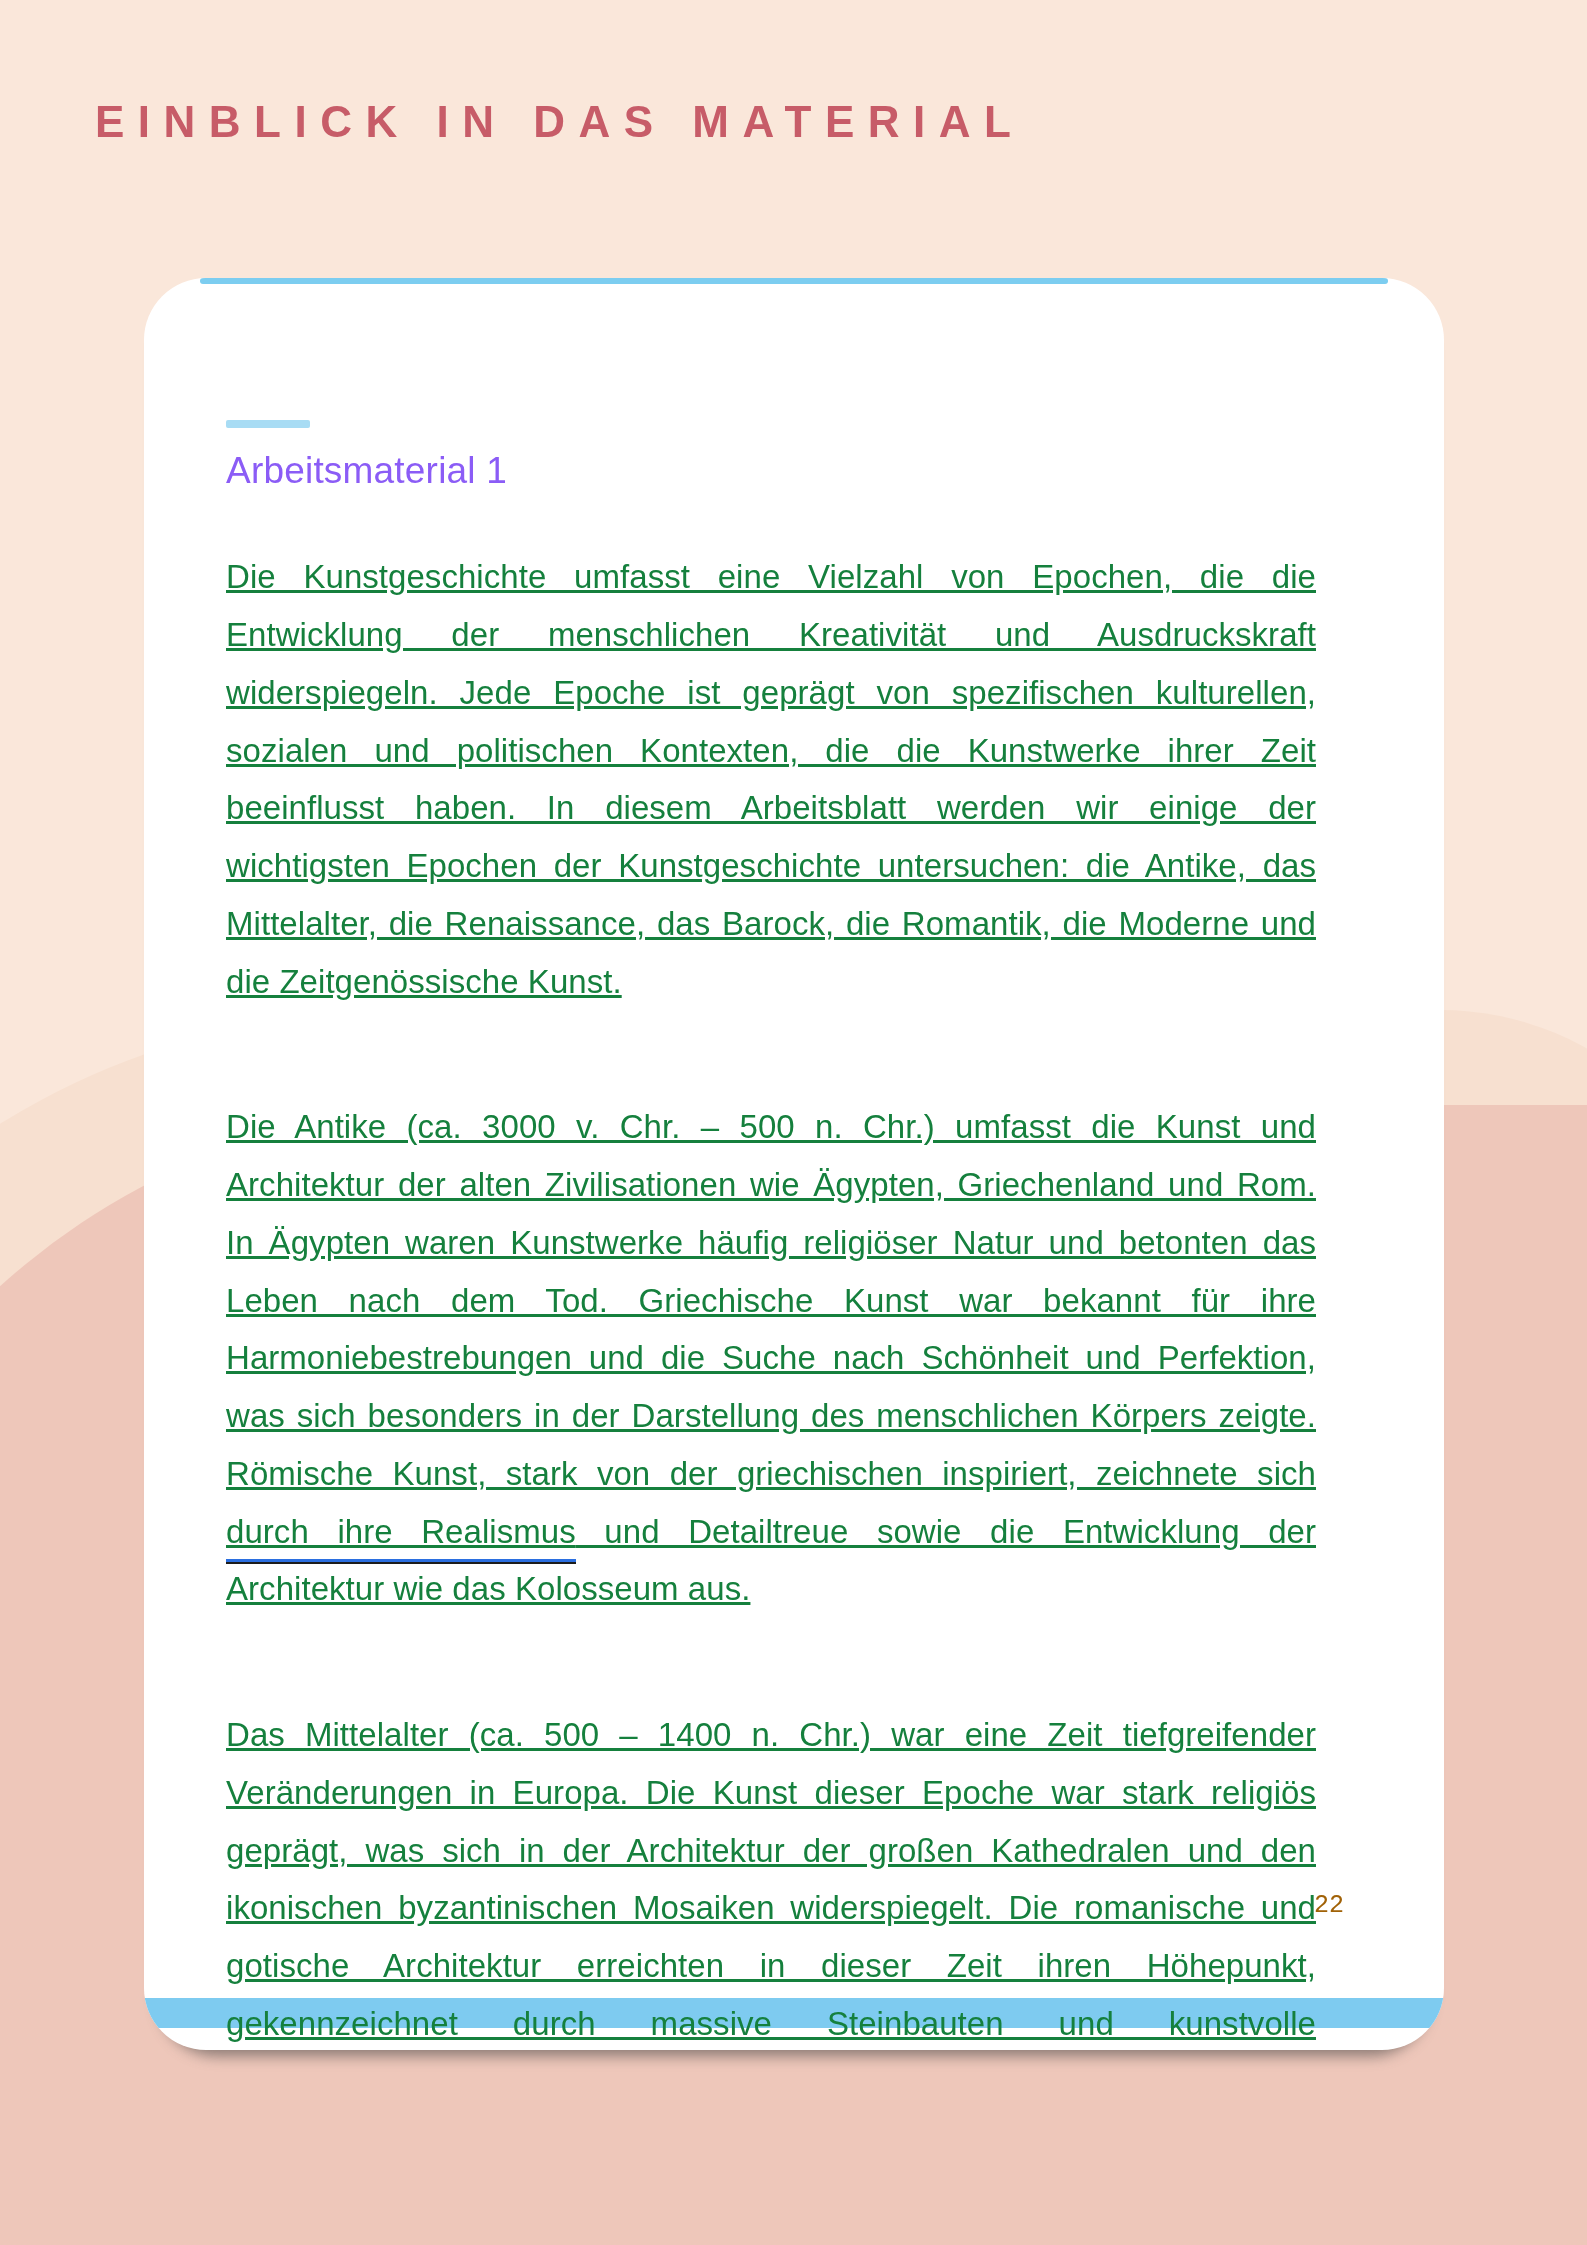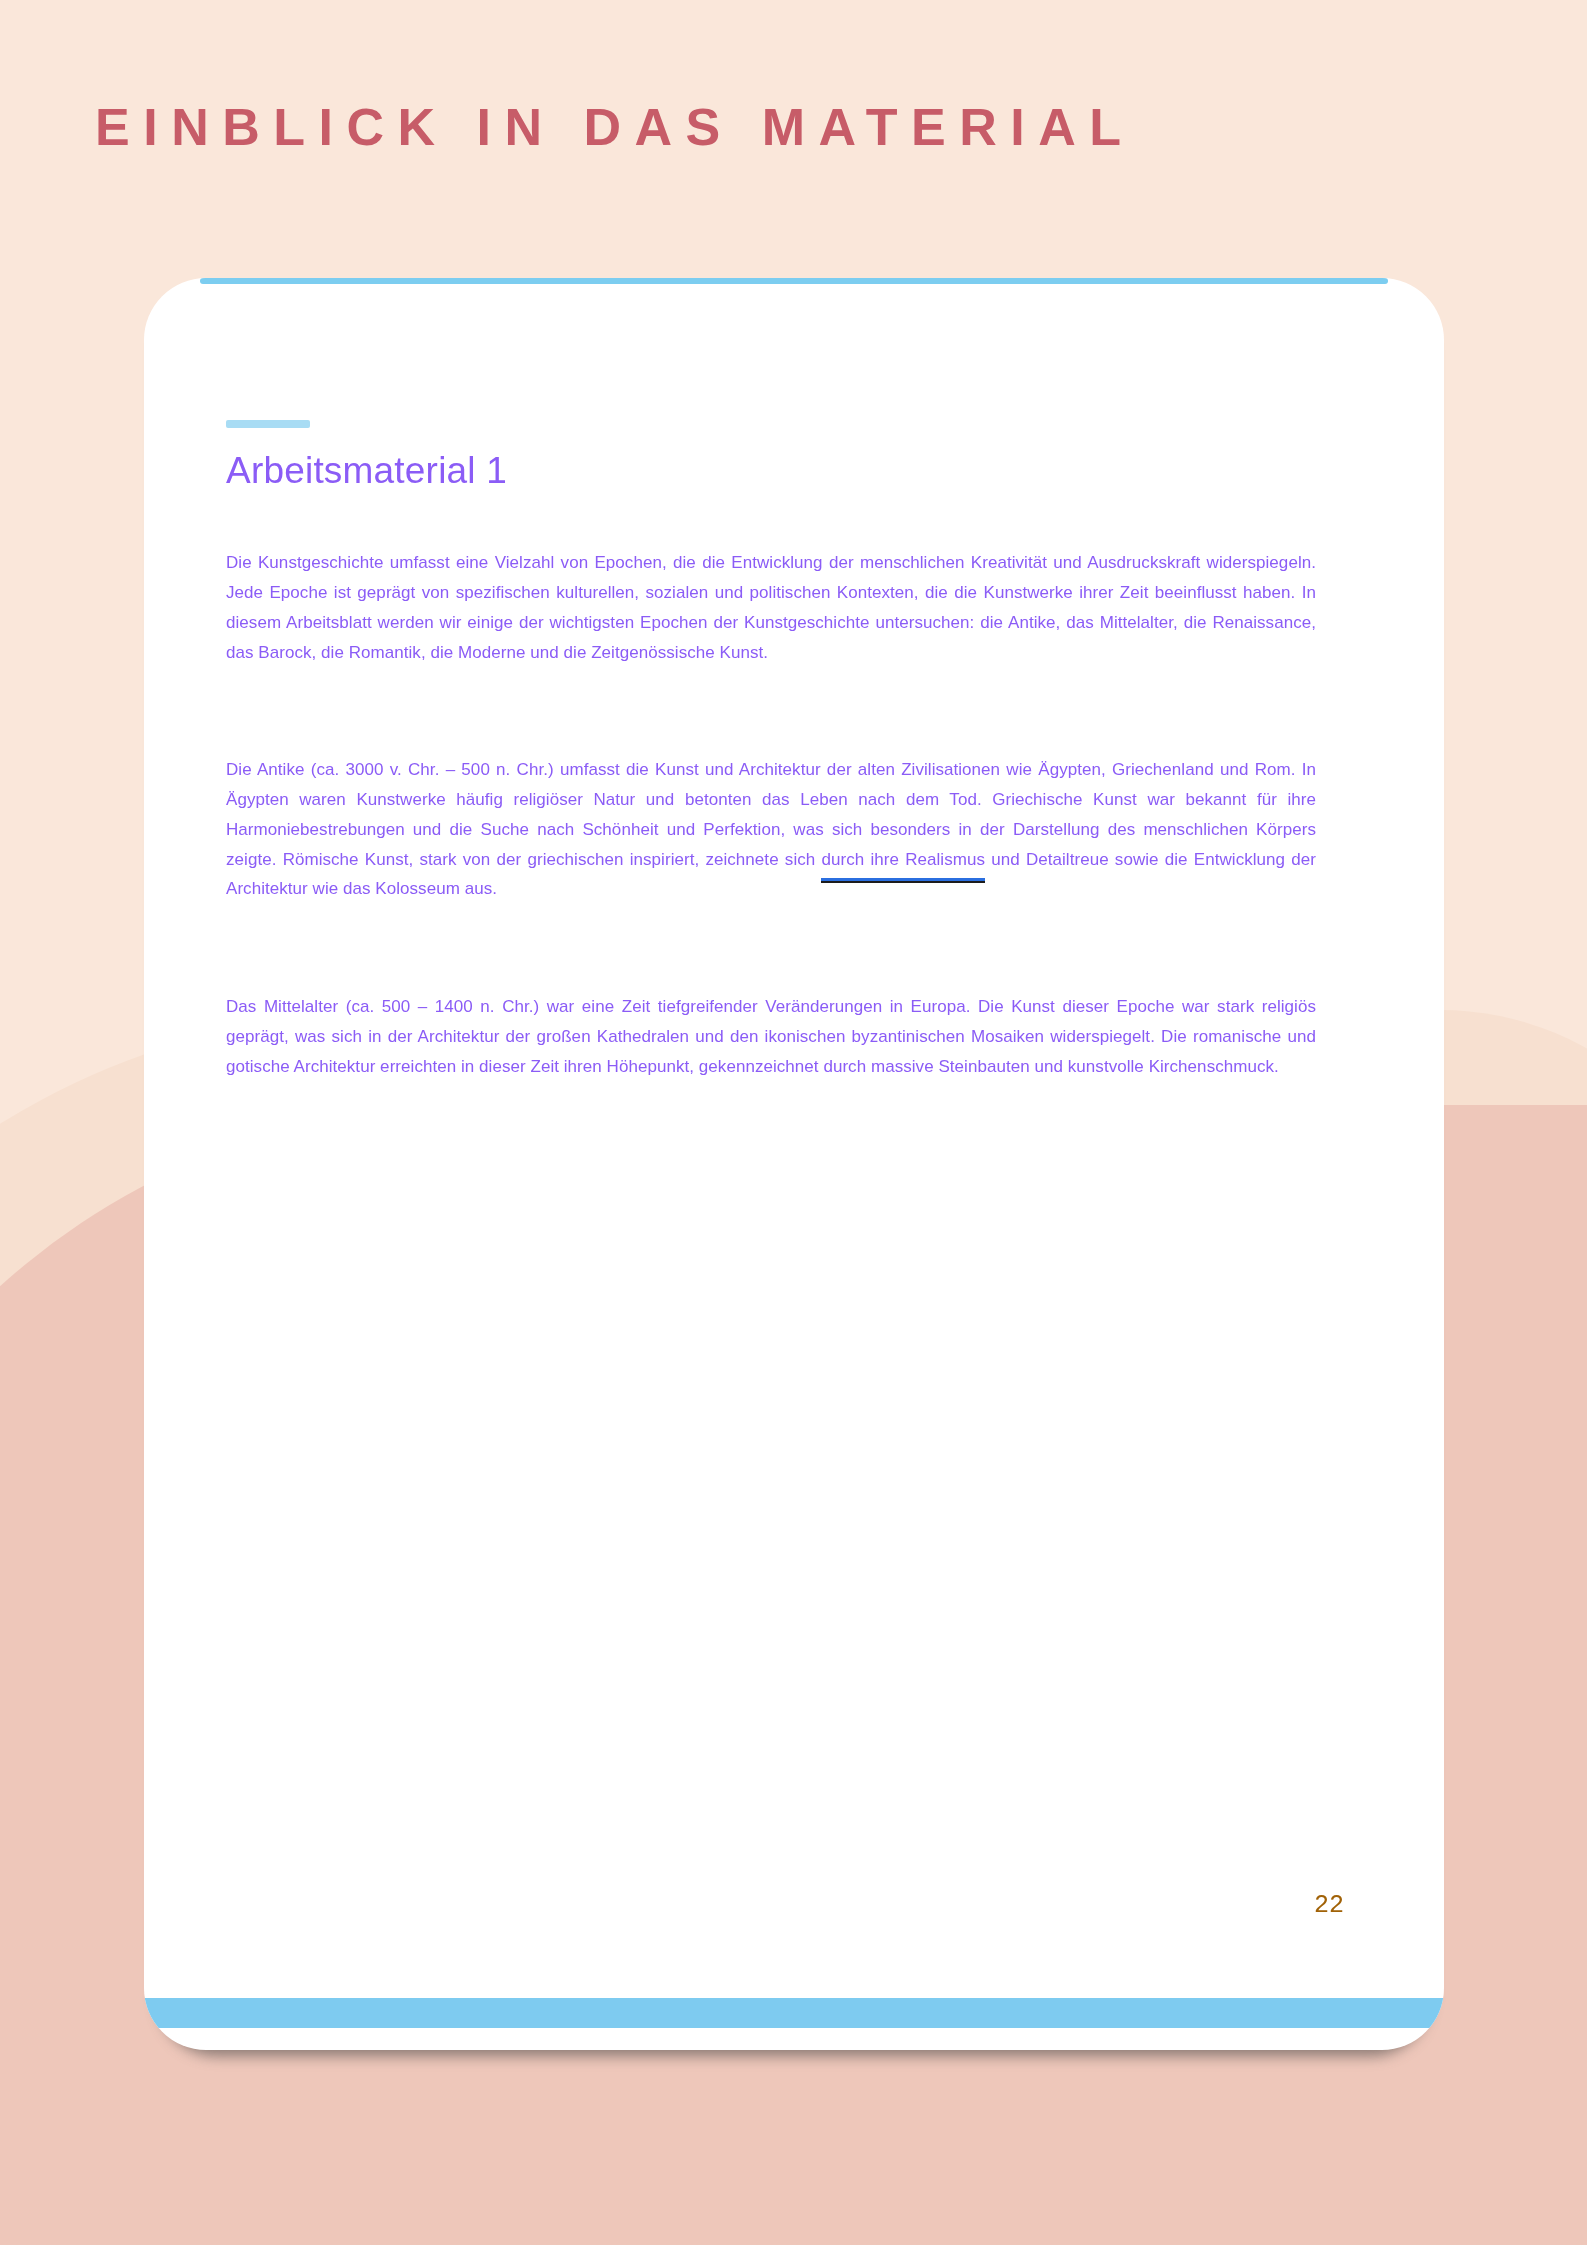--- a/index.html
+++ b/index.html
@@ -43,21 +43,21 @@
     background: #eec7ba;
     border-top-left-radius: 700px;
     border-top-right-radius: 260px;
   }
 
   
   .page-title {
     position: absolute;
     left: 95px;
     top: 97px;
-    font-size: 52px;
+    font-size: 44px;
     font-weight: 700;
     letter-spacing: 13.5px;
     color: #c75c68;
     white-space: nowrap;
     z-index: 5;
   }
 
   
   .card-wrap {
     position: absolute;
@@ -122,26 +122,27 @@
   }
   .section-heading {
     font-size: 37px;
     color: #8b5cf6;
     font-weight: 400;
     letter-spacing: 0.2px;
     margin: 0 0 54px 0;
     line-height: 1.25;
   }
   .body-para {
-    font-size: 17px;
+    font-size: 33px;
     line-height: 1.75;
-    color: #8b5cf6;
+    color: #15803d;
     text-align: justify;
     margin: 0 0 88px 0;
     letter-spacing: 0.05px;
+    text-decoration: underline;
   }
   .body-para:last-child { margin-bottom: 0; }
   .grammar-flag {
     text-decoration: none;
     border-bottom: 2px solid #1c1c1c;
     box-shadow: inset 0 -5px 0 -2px #2b6fe0, inset 0 -9px 0 -7px #2b6fe0;
     padding-bottom: 12px;
   }
 
   .page-number {

